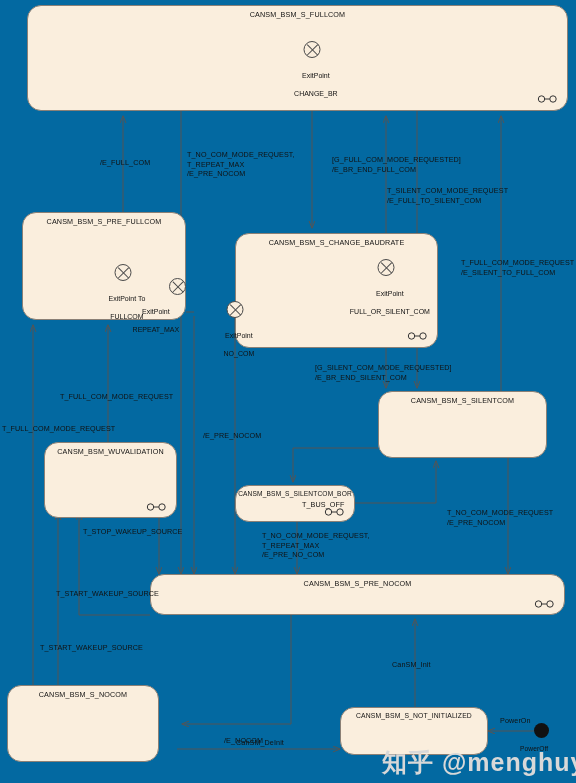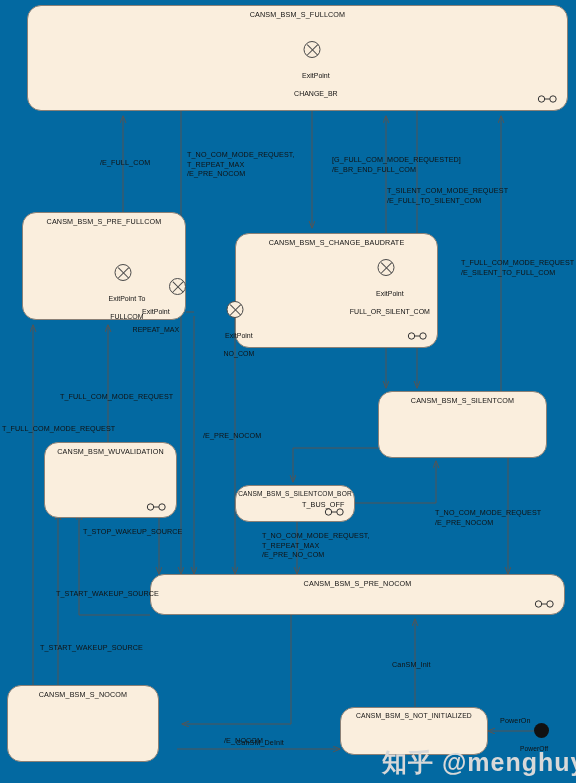--- a/index.html
+++ b/index.html
@@ -175,25 +175,27 @@
   <div class="lbl" style="left:100px;top:158px;">/E_FULL_COM</div>
   <div class="lbl" style="left:187px;top:150px;">T_NO_COM_MODE_REQUEST,
 T_REPEAT_MAX
 /E_PRE_NOCOM</div>
   <div class="lbl" style="left:332px;top:155px;">[G_FULL_COM_MODE_REQUESTED]
 /E_BR_END_FULL_COM</div>
   <div class="lbl" style="left:387px;top:186px;">T_SILENT_COM_MODE_REQUEST
 /E_FULL_TO_SILENT_COM</div>
   <div class="lbl" style="left:461px;top:258px;">T_FULL_COM_MODE_REQUEST
 /E_SILENT_TO_FULL_COM</div>
+  <div class="lbl" style="left:315px;top:363px;">[G_SILENT_COM_MODE_REQUESTED]
+/E_BR_END_SILENT_COM</div>
   <div class="lbl" style="left:60px;top:392px;">T_FULL_COM_MODE_REQUEST</div>
   <div class="lbl" style="left:2px;top:424px;">T_FULL_COM_MODE_REQUEST</div>
   <div class="lbl" style="left:203px;top:431px;">/E_PRE_NOCOM</div>
   <div class="lbl" style="left:302px;top:462px;margin-top:38px;">T_BUS_OFF</div>
-  <div class="lbl" style="left:435px;top:508px;">T_NO_COM_MODE_REQUEST
+  <div class="lbl" style="left:447px;top:508px;">T_NO_COM_MODE_REQUEST
 /E_PRE_NOCOM</div>
   <div class="lbl" style="left:262px;top:531px;">T_NO_COM_MODE_REQUEST,
 T_REPEAT_MAX
 /E_PRE_NO_COM</div>
   <div class="lbl" style="left:83px;top:527px;">T_STOP_WAKEUP_SOURCE</div>
   <div class="lbl" style="left:56px;top:589px;">T_START_WAKEUP_SOURCE</div>
   <div class="lbl" style="left:40px;top:643px;">T_START_WAKEUP_SOURCE</div>
   <div class="lbl" style="left:224px;top:700px;margin-top:36px;">/E_NOCOM</div>
   <div class="lbl" style="left:392px;top:660px;">CanSM_Init</div>
   <div class="lbl" style="left:236px;top:738px;">CanSM_DeInit</div>

